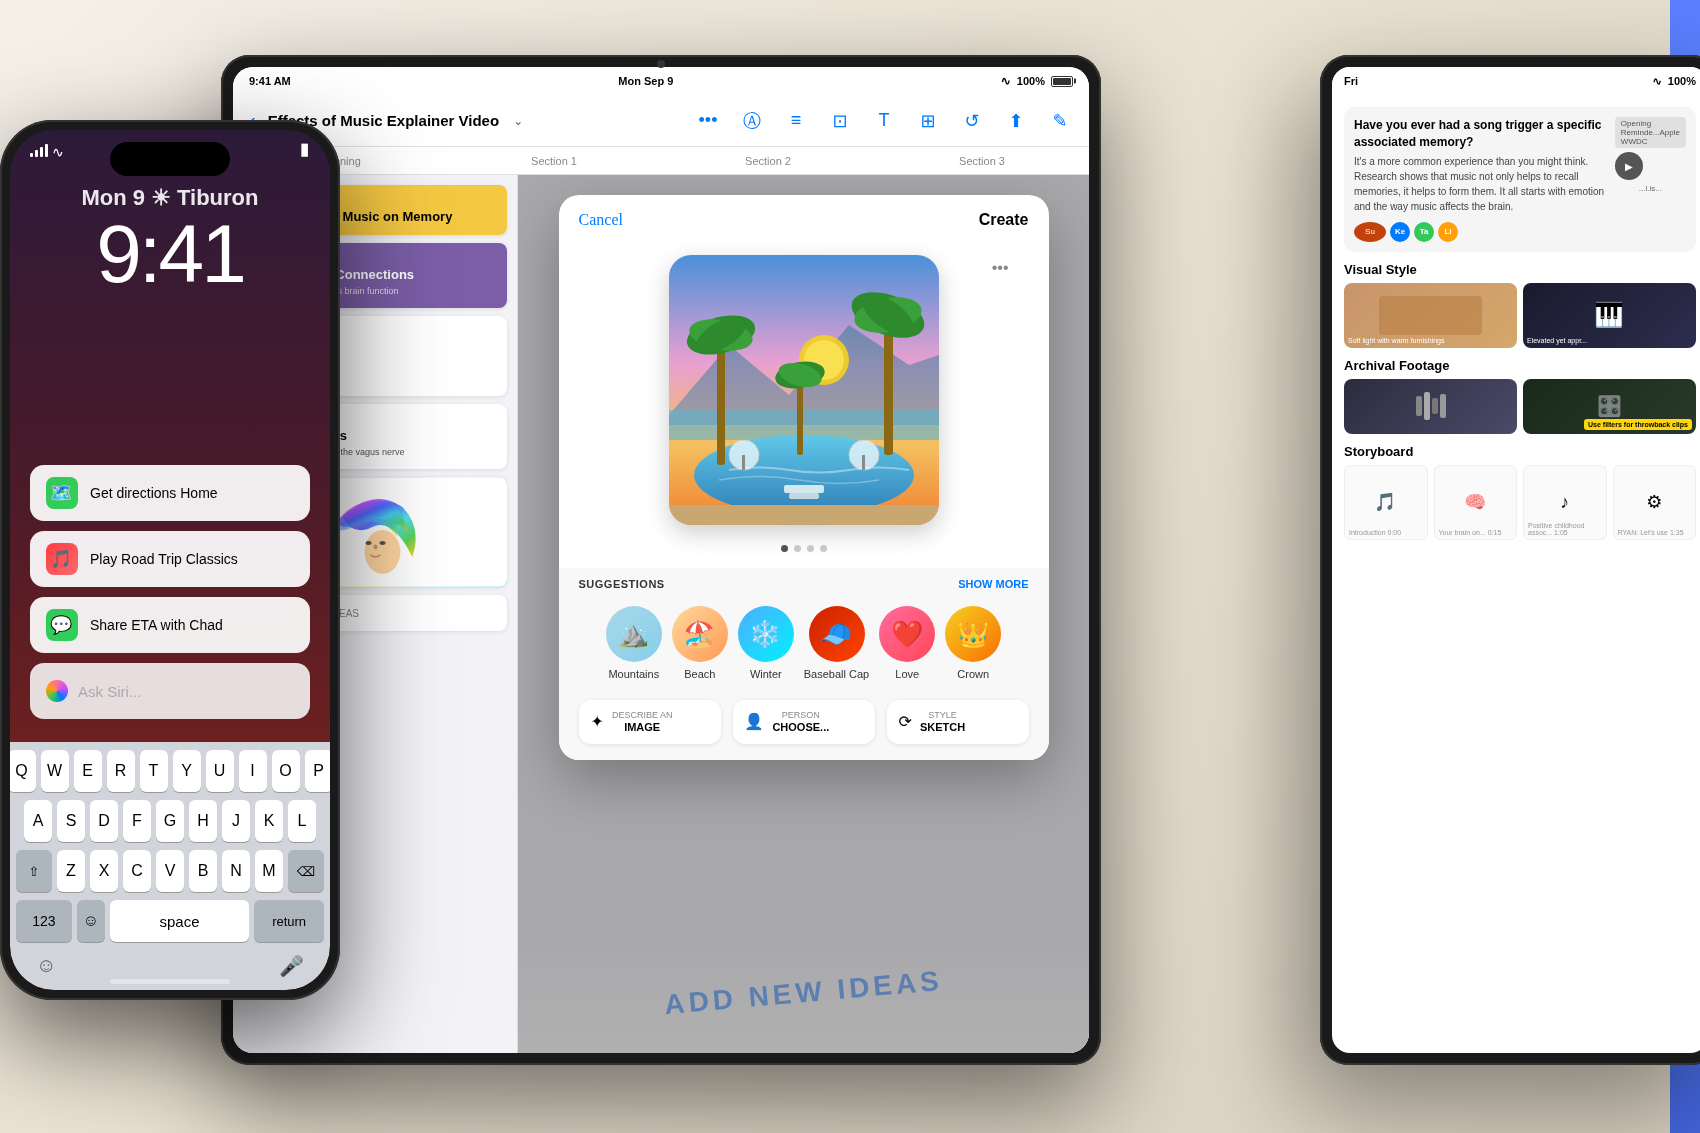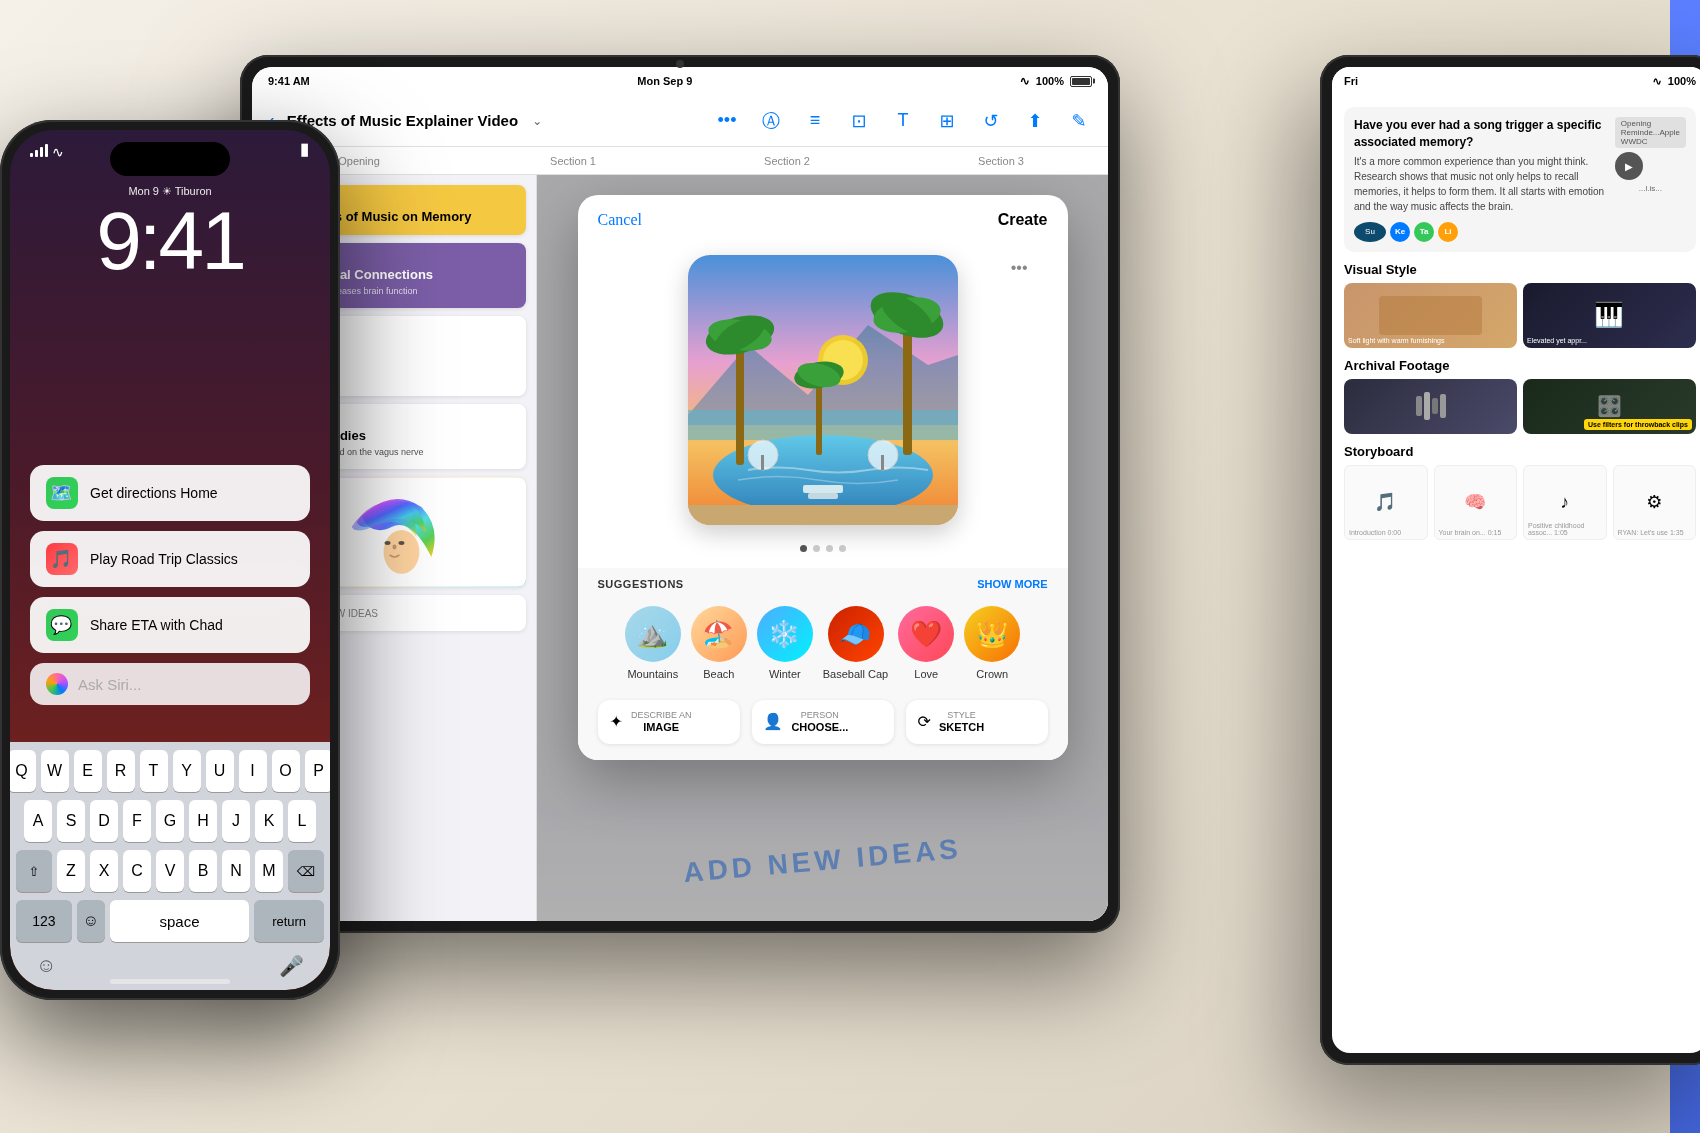--- a/index.html
+++ b/index.html
@@ -20,24 +20,24 @@
       width: 1700px;
       height: 1133px;
       display: flex;
       align-items: center;
       justify-content: center;
     }
 
     
     .ipad {
       position: absolute;
-      left: 240px;
+      left: 221px;
       top: 55px;
       width: 880px;
-      height: 878px;
+      height: 1010px;
       background: #1a1a1a;
       border-radius: 28px;
       box-shadow: 0 40px 100px rgba(0,0,0,0.5), inset 0 0 0 2px #333;
       z-index: 2;
     }
     .ipad-screen {
       position: absolute;
       top: 12px;
       left: 12px;
       right: 12px;
@@ -471,23 +471,23 @@
 
     
     .iphone-lockscreen {
       position: absolute;
       top: 55px;
       left: 0;
       right: 0;
       text-align: center;
     }
     .iphone-date {
-      font-size: 11px;
+      font-size: 22px;
       color: white;
-      font-weight: 400;
+      font-weight: 700;
       opacity: 0.9;
     }
     .iphone-time {
       font-size: 82px;
       font-weight: 100;
       color: white;
       letter-spacing: -3px;
       line-height: 1;
       margin-top: 2px;
     }
@@ -523,21 +523,21 @@
     }
     .siri-icon-maps { background: linear-gradient(135deg, #34c759, #30d158); }
     .siri-icon-music { background: linear-gradient(135deg, #fc3c44, #ff6b6b); }
     .siri-icon-messages { background: linear-gradient(135deg, #34c759, #30d158); }
     .siri-text { font-size: 14px; font-weight: 500; color: #000; }
 
     
     .siri-input-container {
       background: rgba(255,255,255,0.85);
       border-radius: 14px;
-      padding: 10px 16px;
+      padding: 17px 16px;
       display: flex;
       align-items: center;
       gap: 10px;
     }
     .siri-orb {
       width: 22px;
       height: 22px;
       border-radius: 50%;
       background: conic-gradient(from 0deg, #ff6b9d, #c44dff, #007AFF, #34c759, #ff9f0a, #ff6b9d);
     }
@@ -796,21 +796,21 @@
               <div class="ipad2-answer">It's a more common experience than you might think. Research shows that music not only helps to recall memories, it helps to form them. It all starts with emotion and the way music affects the brain.</div>
             </div>
             <div style="display:flex;flex-direction:column;gap:4px;margin-left:8px;">
               <div style="background:#e0e0e0;border-radius:4px;padding:2px 6px;font-size:8px;color:#555;">Opening Reminde...Apple WWDC</div>
               <div style="width:28px;height:28px;background:#555;border-radius:50%;display:flex;align-items:center;justify-content:center;color:white;font-size:10px;">▶</div>
               <div style="font-size:8px;color:#666;text-align:center;">...l.is...</div>
             </div>
           </div>
 
           <div style="display:flex;gap:4px;margin-top:8px;flex-wrap:wrap;">
-            <div style="width:32px;height:20px;background:#0c4a6e;border-radius:50%;display:flex;align-items:center;justify-content:center;font-size:8px;color:white;font-weight:400;">Su</div>
+            <div style="width:32px;height:20px;background:#c2410c;border-radius:50%;display:flex;align-items:center;justify-content:center;font-size:8px;color:white;font-weight:400;">Su</div>
             <div style="width:20px;height:20px;background:#007AFF;border-radius:50%;display:flex;align-items:center;justify-content:center;font-size:8px;color:white;font-weight:700;">Ke</div>
             <div style="width:20px;height:20px;background:#34c759;border-radius:50%;display:flex;align-items:center;justify-content:center;font-size:8px;color:white;font-weight:700;">Ta</div>
             <div style="width:20px;height:20px;background:#ff9f0a;border-radius:50%;display:flex;align-items:center;justify-content:center;font-size:8px;color:white;font-weight:700;">Li</div>
           </div>
         </div>
 
         <div class="ipad2-section-title">Visual Style</div>
         <div class="ipad2-images-row">
           <div class="ipad2-img-box ipad2-img-bg1">
             <div style="width:100%;height:100%;background:linear-gradient(135deg,#c8956c,#d4a76a);display:flex;align-items:center;justify-content:center;">

